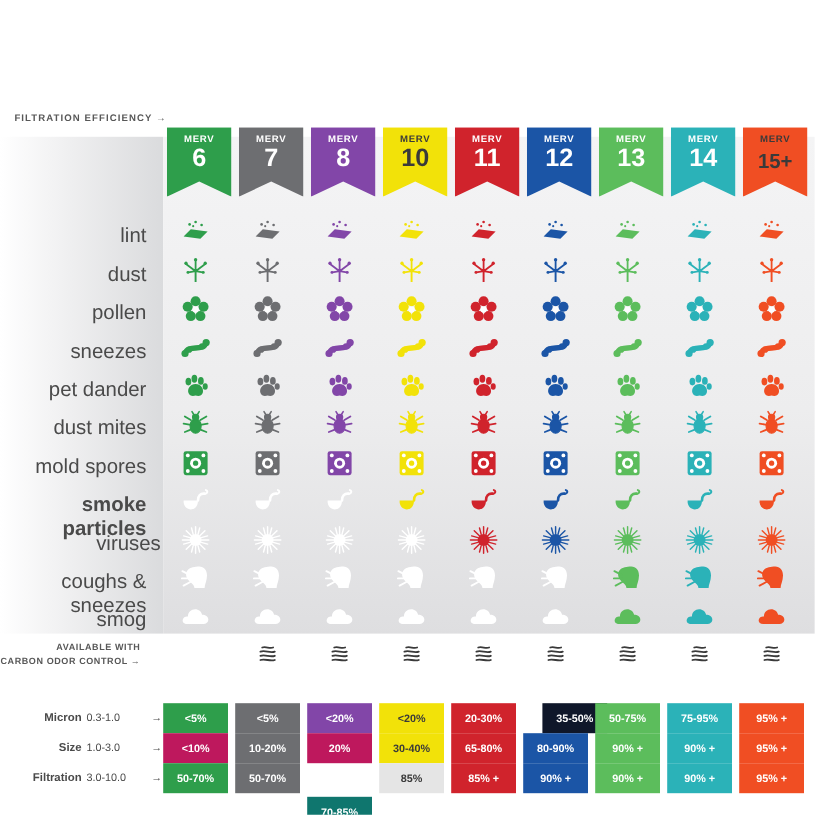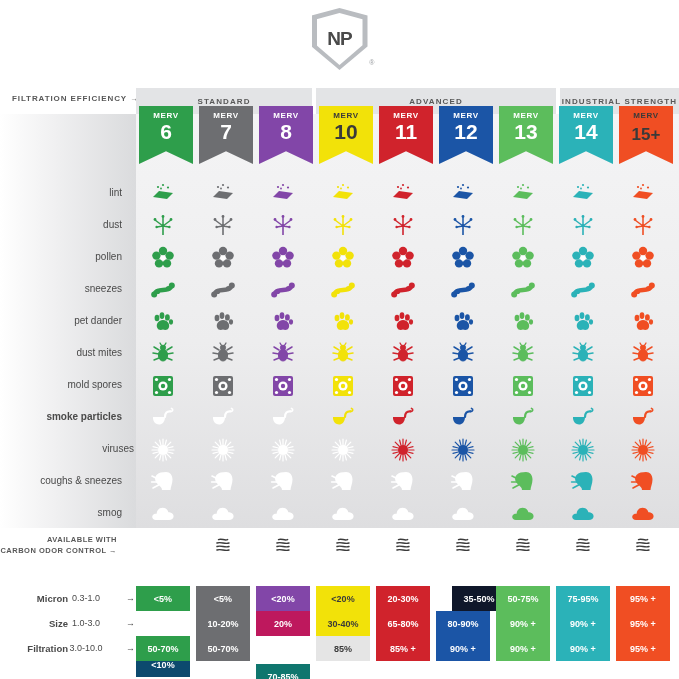--- a/index.html
+++ b/index.html
@@ -50,59 +50,46 @@
   .banners{position:absolute;left:136px;top:106px;width:543px;height:62px;}
   .banner{position:absolute;top:0;width:54px;height:58px;
     clip-path:polygon(0 0,100% 0,100% 100%,50% 78%,0 100%);
     display:flex;flex-direction:column;align-items:center;justify-content:flex-start;
     padding-top:5px;box-sizing:border-box;color:#fff;}
   .banner .m{font-size:8px;font-weight:bold;letter-spacing:.6px;}
   .banner .n{font-size:21px;font-weight:bold;line-height:21px;margin-top:1px;}
   .banner .n.small{font-size:17px;margin-top:4px;}
 
   
-  .rowlabel{position:absolute;left:0;width:122px;text-align:right;font-size:10px;color:#4a4a4a;}
+  .rowlabel{position:absolute;left:0;width:122px;text-align:right;font-size:17px;color:#4a4a4a;}
 
   
   .icell{position:absolute;width:54px;height:32px;display:flex;align-items:center;justify-content:center;}
   .icell svg{display:block;}
 
   
   .carbon-label{position:absolute;right:562px;top:534px;width:140px;text-align:right;
     font-size:7.5px;font-weight:bold;letter-spacing:.5px;color:#585858;line-height:11px;}
   .carbon-cell{position:absolute;top:532px;width:54px;height:26px;display:flex;align-items:center;justify-content:center;}
 
   
   .btm-lbl{position:absolute;left:6px;width:62px;text-align:right;font-size:9.5px;font-weight:bold;color:#4a4a4a;}
-  .btm-val{position:absolute;left:60px;width:52px;text-align:center;font-size:9px;color:#4a4a4a;}
+  .btm-val{position:absolute;left:72px;width:52px;text-align:left;font-size:9px;color:#4a4a4a;}
   .btm-arrow{position:absolute;left:126px;font-size:9px;color:#4a4a4a;}
   .pcell{position:absolute;width:54px;height:25px;display:flex;align-items:center;justify-content:center;
     color:#fff;font-size:9px;font-weight:bold;}
   .pcell.yellowtxt{color:#3a3a3a;}
 </style>
 </head>
 <body>
 
 <div id="page">
 
-  <div class="logo-wrap">
-    <div class="shield">
-      <div class="sh">
-          <div class="sh-in">NP</div>
-        </div>
-      <span class="reg">®</span>
-    </div>
-  </div>
 
   <div class="fe-label">FILTRATION EFFICIENCY →</div>
-  <div class="hdr">
-    <div class="hdr-cell hdr-std">STANDARD</div>
-    <div class="hdr-cell hdr-adv">ADVANCED</div>
-    <div class="hdr-cell hdr-ind">INDUSTRIAL STRENGTH</div>
-  </div>
 
   <div class="leftpanel"></div>
   <div class="rowszone"></div>
 
   <div class="banners" id="banners">
       <div class="banner" style="left: 3px; background: rgb(46, 158, 75);">
         <div class="m">MERV</div>
         <div class="n">6</div>
       </div>
       <div class="banner" style="left: 63px; background: rgb(109, 110, 113);">
@@ -1421,21 +1408,21 @@
       <div class="pcell" style="left: 256px; top: 586px; background: rgb(130, 70, 168);">&lt;20%</div>
       <div class="pcell yellowtxt" style="left: 316px; top: 586px; background: rgb(242, 226, 9);">&lt;20%</div>
       <div class="pcell" style="left: 376px; top: 586px; background: rgb(208, 35, 44);">20-30%</div>
       <div class="pcell" style="left: 452px; top: 586px; background: #0f172a;">35-50%</div>
       <div class="pcell" style="left: 496px; top: 586px; background: rgb(92, 189, 92);">50-75%</div>
       <div class="pcell" style="left: 556px; top: 586px; background: rgb(43, 178, 184);">75-95%</div>
       <div class="pcell" style="left: 616px; top: 586px; background: rgb(240, 78, 35);">95% +</div>
       <div class="btm-lbl" style="top: 618px;">Size</div>
       <div class="btm-val" style="top: 618px;">1.0-3.0</div>
       <div class="btm-arrow" style="top: 618px;">→</div>
-      <div class="pcell" style="left: 136px; top: 611px; background: #0c4a6e; margin-top: 41px;">&lt;10%</div>
+      <div class="pcell" style="left: 136px; top: 611px; background: #be185d;">&lt;10%</div>
       <div class="pcell" style="left: 196px; top: 611px; background: rgb(109, 110, 113);">10-20%</div>
       <div class="pcell" style="left: 256px; top: 611px; background: #be185d;">20%</div>
       <div class="pcell yellowtxt" style="left: 316px; top: 611px; background: rgb(242, 226, 9);">30-40%</div>
       <div class="pcell" style="left: 376px; top: 611px; background: rgb(208, 35, 44);">65-80%</div>
       <div class="pcell" style="left: 436px; top: 611px; background: rgb(27, 85, 166);">80-90%</div>
       <div class="pcell" style="left: 496px; top: 611px; background: rgb(92, 189, 92);">90% +</div>
       <div class="pcell" style="left: 556px; top: 611px; background: rgb(43, 178, 184);">90% +</div>
       <div class="pcell" style="left: 616px; top: 611px; background: rgb(240, 78, 35);">95% +</div>
       <div class="btm-lbl" style="top: 643px;">Filtration</div>
       <div class="btm-val" style="top: 643px;">3.0-10.0</div>

